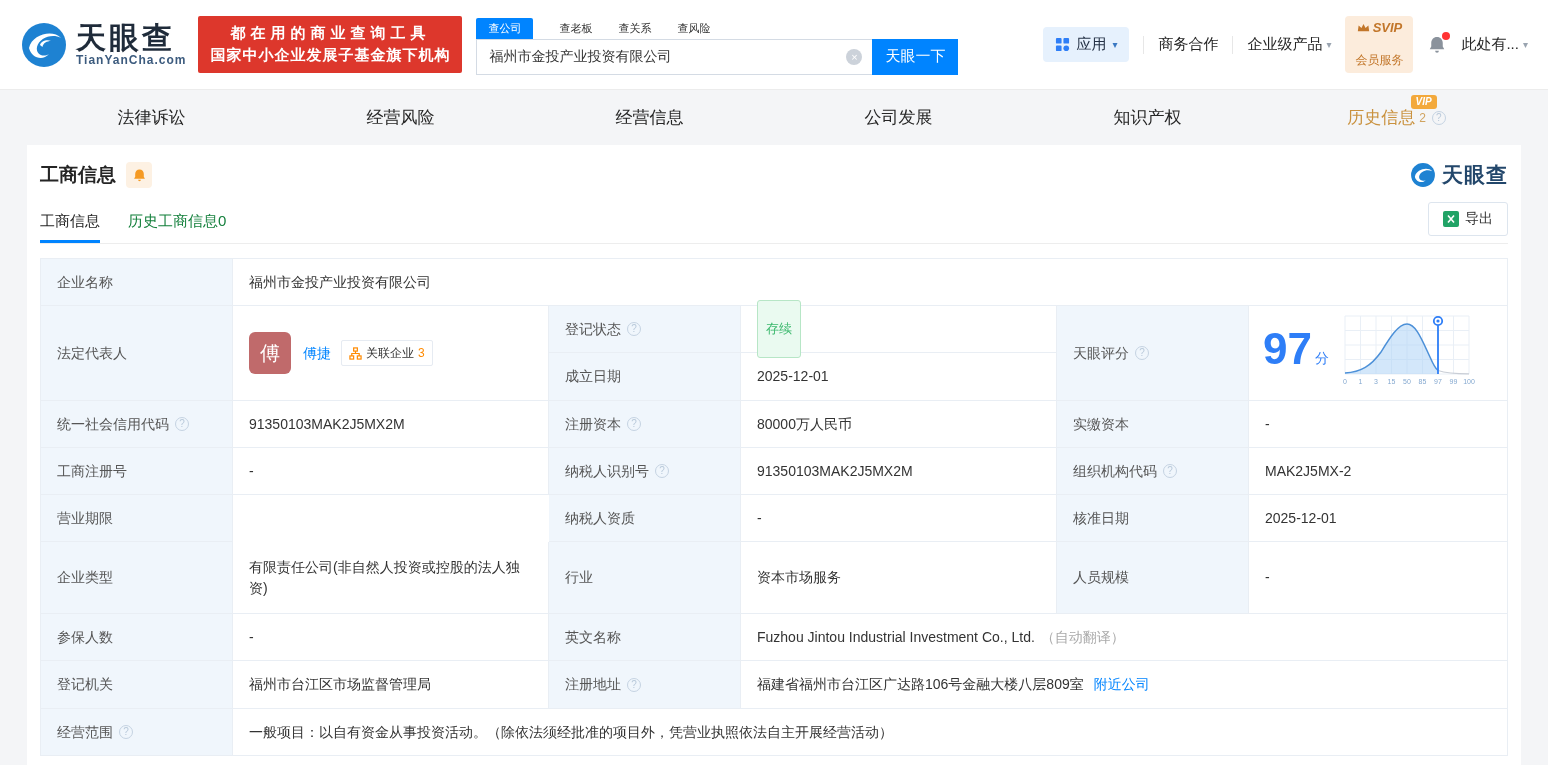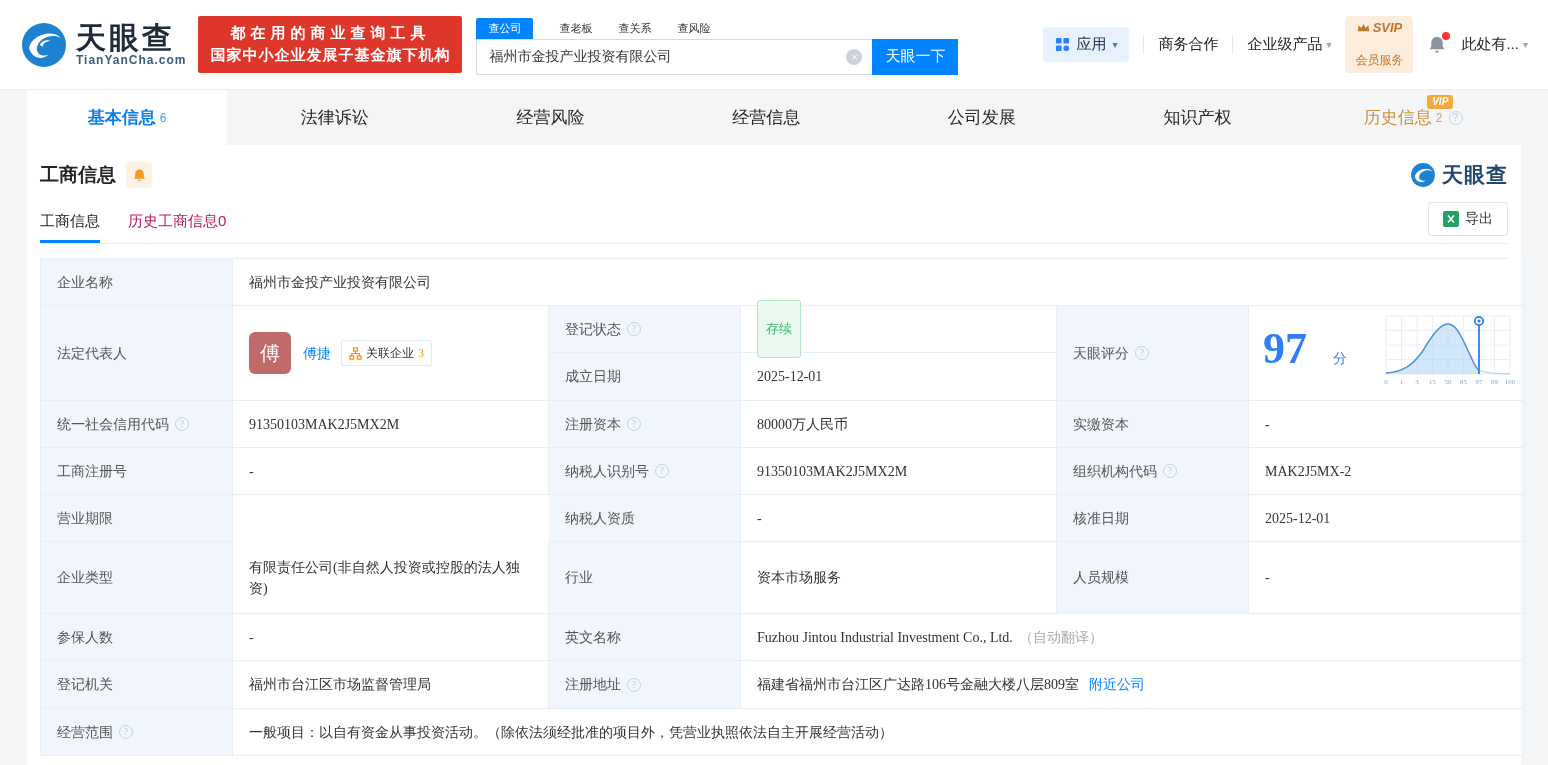--- a/index.html
+++ b/index.html
@@ -91,56 +91,56 @@
   .sec-title { font-size: 19px; font-weight: bold; color: #252525; }
   .bell-box {
     width: 26px; height: 26px; background: #fdf1e3; border-radius: 4px;
     display: flex; align-items: center; justify-content: center; margin-left: 10px; cursor: pointer;
   }
   .watermark { margin-left: auto; display: flex; align-items: center; gap: 6px; }
   .watermark .wm-text { font-size: 21px; font-weight: bold; color: #23476b; letter-spacing: 1px; }
   .subtab-row { display: flex; align-items: center; margin-top: 12px; border-bottom: 1px solid #ededed; }
   .subtab {
     height: 42px; line-height: 39px; font-size: 15px; margin-right: 28px;
-    border-bottom: 3px solid transparent; cursor: pointer; color: #be185d;
+    border-bottom: 3px solid transparent; cursor: pointer; color: #15803d;
   }
   .subtab.active { color: #252525; border-bottom-color: #0084ff; }
   .export-btn {
     margin-left: auto; margin-bottom: 6px; height: 34px; display: flex; align-items: center;
     gap: 6px; border: 1px solid #dde5ee; border-radius: 3px; background: #fff;
     padding: 0 14px; font-size: 14px; color: #333; cursor: pointer;
   }
   
   .tbl {
     margin-top: 14px; display: grid;
     grid-template-columns: 192px 316px 192px 316px 192px 1fr;
     grid-template-rows: 47px 47px 48px 47px 47px 47px 72px 47px 48px 47px;
     border-top: 1px solid #e9eef4; border-left: 1px solid #e9eef4;
     font-size: 14px;
   }
   .cell {
     border-right: 1px solid #e9eef4; border-bottom: 1px solid #e9eef4;
-    display: flex; align-items: center; padding: 0 16px; color: #333; line-height: 1.5; font-family: Liberation Serif, serif;
+    display: flex; align-items: center; padding: 0 16px; color: #333; line-height: 1.5;
   }
   .lbl { background: #f0f6fc; color: #555; }
   .status-badge {
     background: #eafaf0; border: 1px solid #b7e6c6; color: #3eb96f;
     font-size: 13px; padding: 18px 8px; border-radius: 3px;
   }
   .avatar {
     width: 42px; height: 42px; border-radius: 6px; background: #c06a6b; color: #fff;
     font-size: 20px; display: flex; align-items: center; justify-content: center; flex: none;
   }
   .rep-name { color: #0084ff; margin-left: 12px; cursor: pointer; }
   .rel-badge {
     margin-left: 10px; border: 1px solid #e6ebf2; border-radius: 2px; padding: 3px 7px;
     display: flex; align-items: center; gap: 4px; font-size: 12px; cursor: pointer;
   }
   .rel-badge .num { color: #ff8a00; }
-  .score-cell { padding: 0 6px 8px 14px; gap: 23px; }
+  .score-cell { padding: 0 6px 8px 14px; }
   .score-val { font-size: 44px; font-weight: bold; color: #2e7ef7; line-height: 1; }
   .score-unit { font-size: 14px; color: #2e7ef7; margin: 18px 8px 0 3px; }
   .gray-note { color: #aaa; margin-left: 6px; }
   .blue-link { color: #0084ff; margin-left: 10px; cursor: pointer; white-space: nowrap; }
 </style>
 </head>
 <body>
 
 <header class="top-header">
   <div class="logo-wrap">
@@ -210,24 +210,20 @@
     </div>
     <span class="nav-link">
       <span>此处有...</span>
       <span class="caret">▾</span>
     </span>
   </nav>
 </header>
 
 <div class="wrap">
   <nav class="tabbar">
-    <div class="tab active">
-      <span>基本信息</span>
-      <span class="count">6</span>
-    </div>
     <div class="tab">
       <span>法律诉讼</span>
     </div>
     <div class="tab">
       <span>经营风险</span>
     </div>
     <div class="tab">
       <span>经营信息</span>
     </div>
     <div class="tab">

